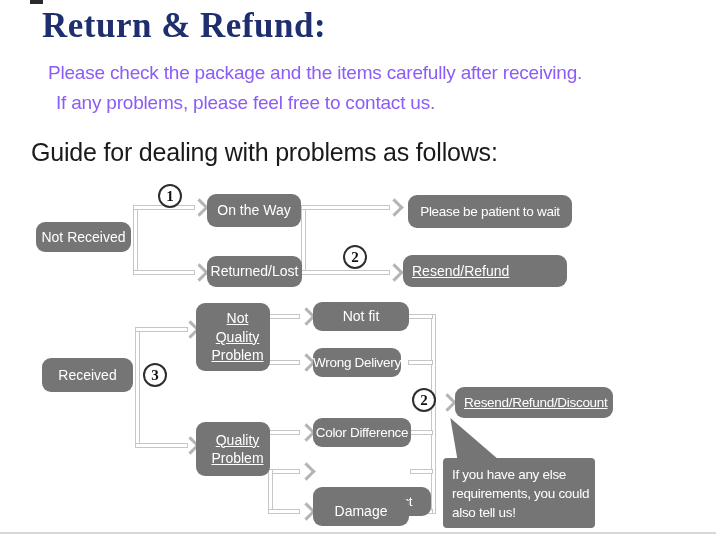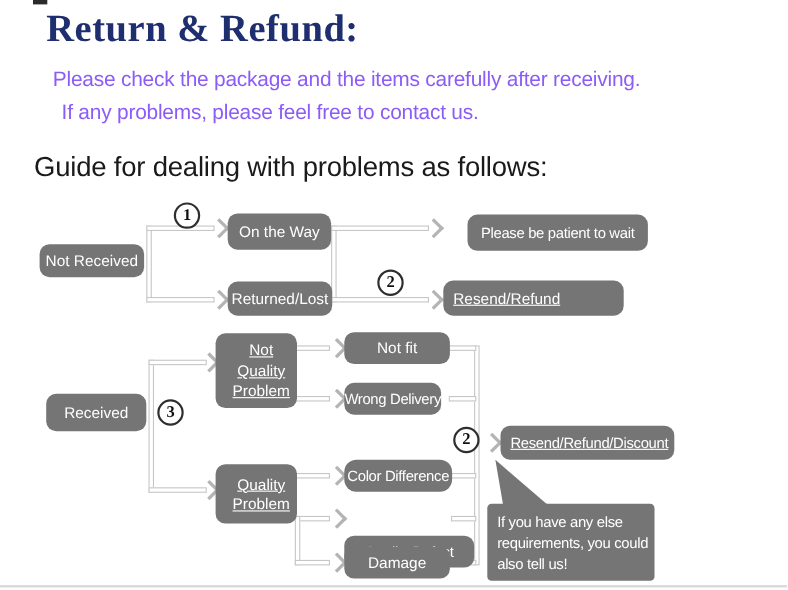--- a/index.html
+++ b/index.html
@@ -93,21 +93,21 @@
   <div class="hline" style="left:301px;top:270px;width:89px;"></div>
   <span class="chev" style="left:388px;top:201px;"></span>
   <span class="chev" style="left:388px;top:266px;"></span>
 
   <div class="marker" style="left:158px;top:184px;">1</div>
   <div class="marker" style="left:343px;top:245px;">2</div>
 
   <div class="node" style="left:36px;top:222px;width:95px;height:30px;">Not Received</div>
   <div class="node" style="left:207px;top:194px;width:94px;height:33px;">On the Way</div>
   <div class="node" style="left:207px;top:256px;width:95px;height:31px;">Returned/Lost</div>
-  <div class="node sm" style="left:425px;top:195px;width:164px;height:33px;">Please be patient to wait</div>
+  <div class="node sm" style="left:408px;top:195px;width:164px;height:33px;">Please be patient to wait</div>
   <div class="node left" style="left:403px;top:255px;width:164px;height:32px;">Resend/Refund</div>
 
   <div class="vline" style="left:135px;top:327px;height:121px;"></div>
   <div class="hline" style="left:135px;top:327px;width:53px;"></div>
   <div class="hline" style="left:135px;top:443px;width:53px;"></div>
   <span class="chev" style="left:184px;top:323px;"></span>
   <span class="chev" style="left:184px;top:439px;"></span>
   <div class="marker" style="left:143px;top:363px;">3</div>
 
   <div class="hline" style="left:268px;top:314px;width:32px;"></div>
@@ -130,21 +130,21 @@
   <div class="hline" style="left:410px;top:469px;width:23px;"></div>
   <div class="hline" style="left:408px;top:509px;width:25px;"></div>
   <div class="marker" style="left:412px;top:388px;">2</div>
   <span class="chev" style="left:441px;top:396px;"></span>
 
   <div class="node" style="left:42px;top:358px;width:91px;height:34px;">Received</div>
   <div class="node left" style="left:196px;top:303px;width:74px;height:68px;">Not Quality Problem</div>
   <div class="node left" style="left:196px;top:422px;width:74px;height:54px;">Quality Problem</div>
   <div class="node" style="left:313px;top:302px;width:96px;height:29px;">Not fit</div>
   <div class="node sm" style="left:313px;top:348px;width:88px;height:29px;">Wrong Delivery</div>
-  <div class="node sm" style="left:313px;top:418px;width:98px;height:29px;border-radius:11px;">Color Difference</div>
+  <div class="node sm" style="left:313px;top:418px;width:98px;height:29px;">Color Difference</div>
   <div class="node sm" style="left:313px;top:457px;width:118px;height:29px;margin-top:30px;">Quality Defect</div>
   <div class="node" style="left:313px;top:497px;width:96px;height:29px;">Damage</div>
   <div class="node left sm" style="left:455px;top:387px;width:158px;height:31px;">Resend/Refund/Discount</div>
 
   <div class="bubble-tail"></div>
   <div class="bubble">
     <div>If you have any else</div>
     <div>requirements, you could</div>
     <div>also tell us!</div>
   </div>

